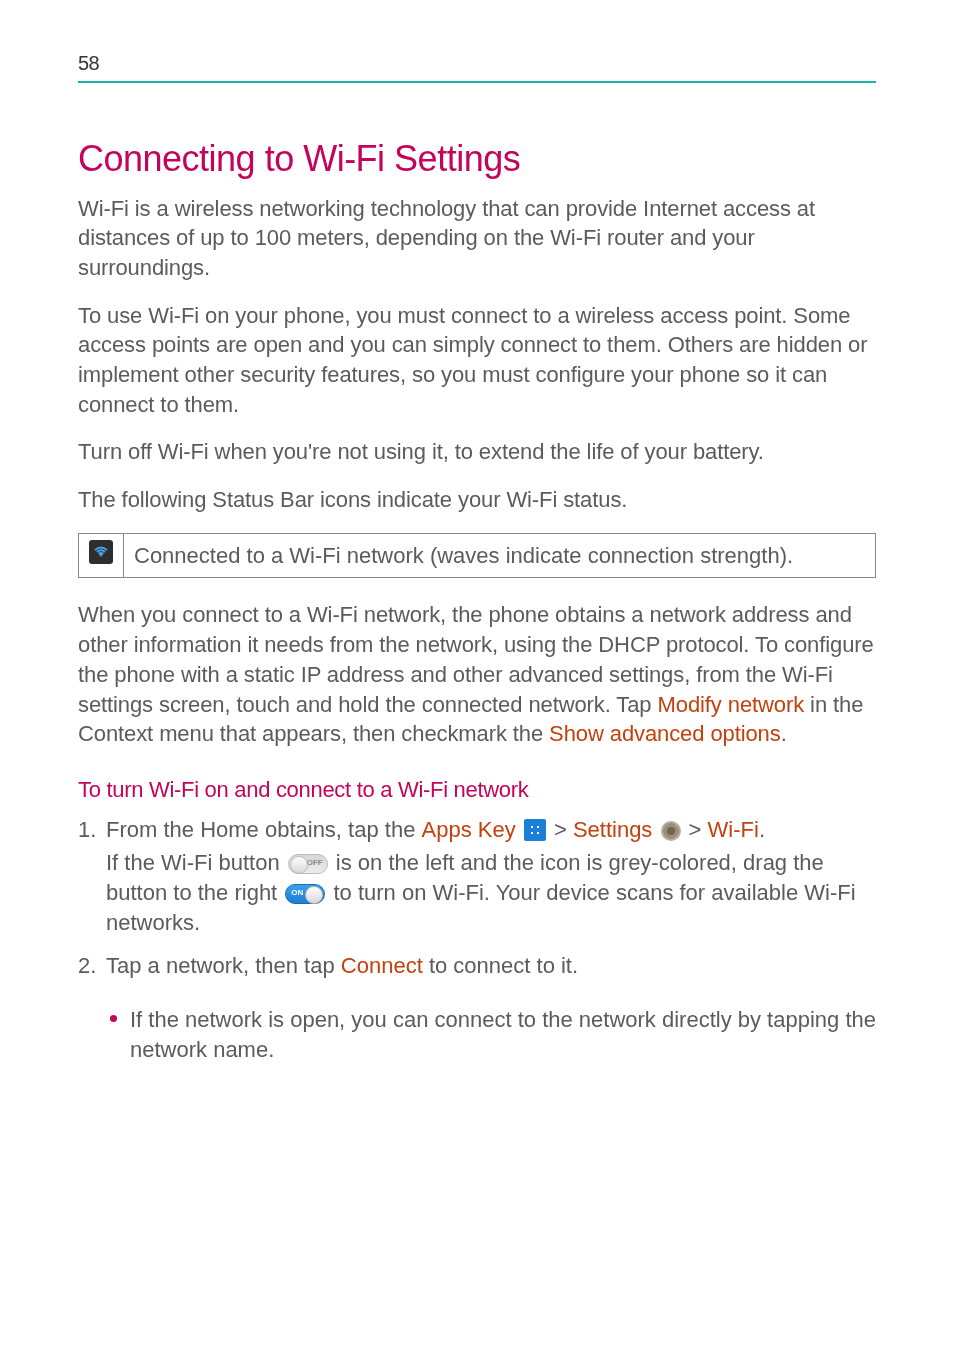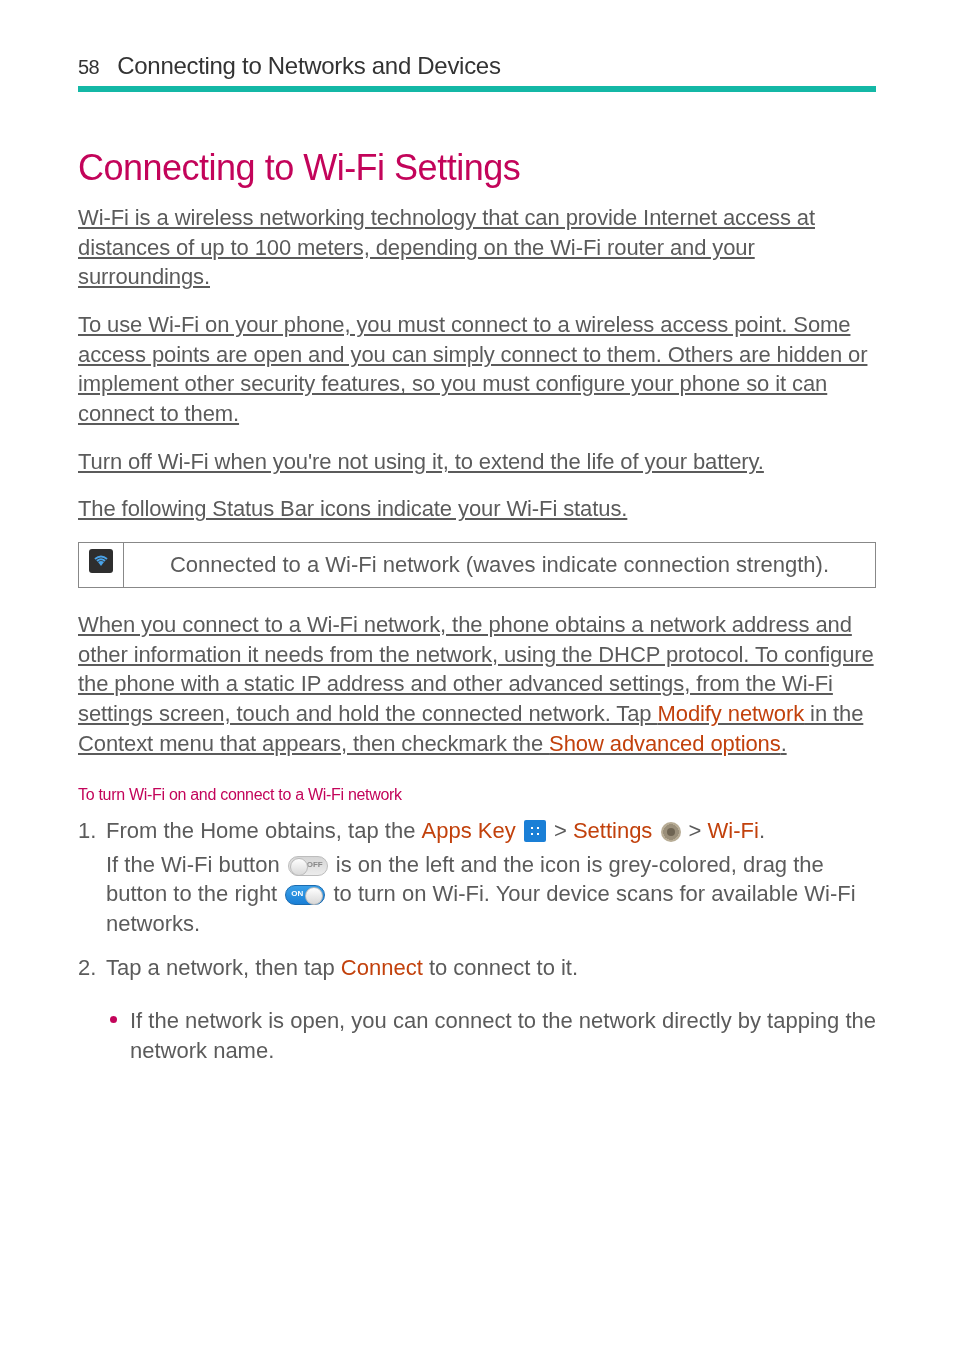--- a/index.html
+++ b/index.html
@@ -9,21 +9,21 @@
     background: #ffffff;
     color: #5b5b5b;
     font-weight: 300;
     padding: 50px 78px 60px 78px;
     font-size: 22px;
     line-height: 1.35;
   }
   .header {
     display: flex;
     align-items: baseline;
-    border-bottom: 6px solid #14b8a6;
+    border-bottom: 2px solid #14b8a6;
     padding-bottom: 4px;
     margin-bottom: 52px;
   }
   .page-num {
     color: #333;
     font-weight: 400;
     font-size: 20px;
     margin-right: 18px;
     letter-spacing: -0.5px;
   }
@@ -36,36 +36,34 @@
   h1 {
     color: #c3045a;
     font-weight: 500;
     font-size: 36px;
     letter-spacing: -0.5px;
     margin-bottom: 10px;
   }
   h2 {
     color: #c3045a;
     font-weight: 400;
-    font-size: 16px;
+    font-size: 22px;
     letter-spacing: -0.3px;
     margin-top: 26px;
     margin-bottom: 10px;
   }
   .para {
     margin-bottom: 18px;
     letter-spacing: -0.1px;
-    text-decoration: underline;
   }
   .bold { color: #c2410c; font-weight: 500; }
   table.icon-table {
     width: 100%;
     border-collapse: collapse;
     margin: 6px 0 22px 0;
-    text-align: center;
   }
   table.icon-table td {
     border: 1px solid #888;
     padding: 6px 10px;
     vertical-align: middle;
   }
   td.icon-cell { width: 40px; text-align: center; padding: 4px; }
   .wifi-icon {
     display: inline-block;
     width: 24px; height: 24px;
@@ -178,21 +176,20 @@
     content: "ON";
     position: absolute; left: 5px; top: 3px;
     font-size: 8px; color: #fff; font-weight: 600;
   }
 </style>
 </head>
 <body>
 
 <div class="header">
   <span class="page-num">58</span>
-  <span class="breadcrumb">Connecting to Networks and Devices</span>
 </div>
 
 <h1>Connecting to Wi-Fi Settings</h1>
 
 <p class="para">Wi-Fi is a wireless networking technology that can provide Internet access at distances of up to 100 meters, depending on the Wi-Fi router and your surroundings.</p>
 <p class="para">To use Wi-Fi on your phone, you must connect to a wireless access point. Some access points are open and you can simply connect to them. Others are hidden or implement other security features, so you must configure your phone so it can connect to them.</p>
 <p class="para">Turn off Wi-Fi when you're not using it, to extend the life of your battery.</p>
 <p class="para">The following Status Bar icons indicate your Wi-Fi status.</p>
 
 <table class="icon-table">

